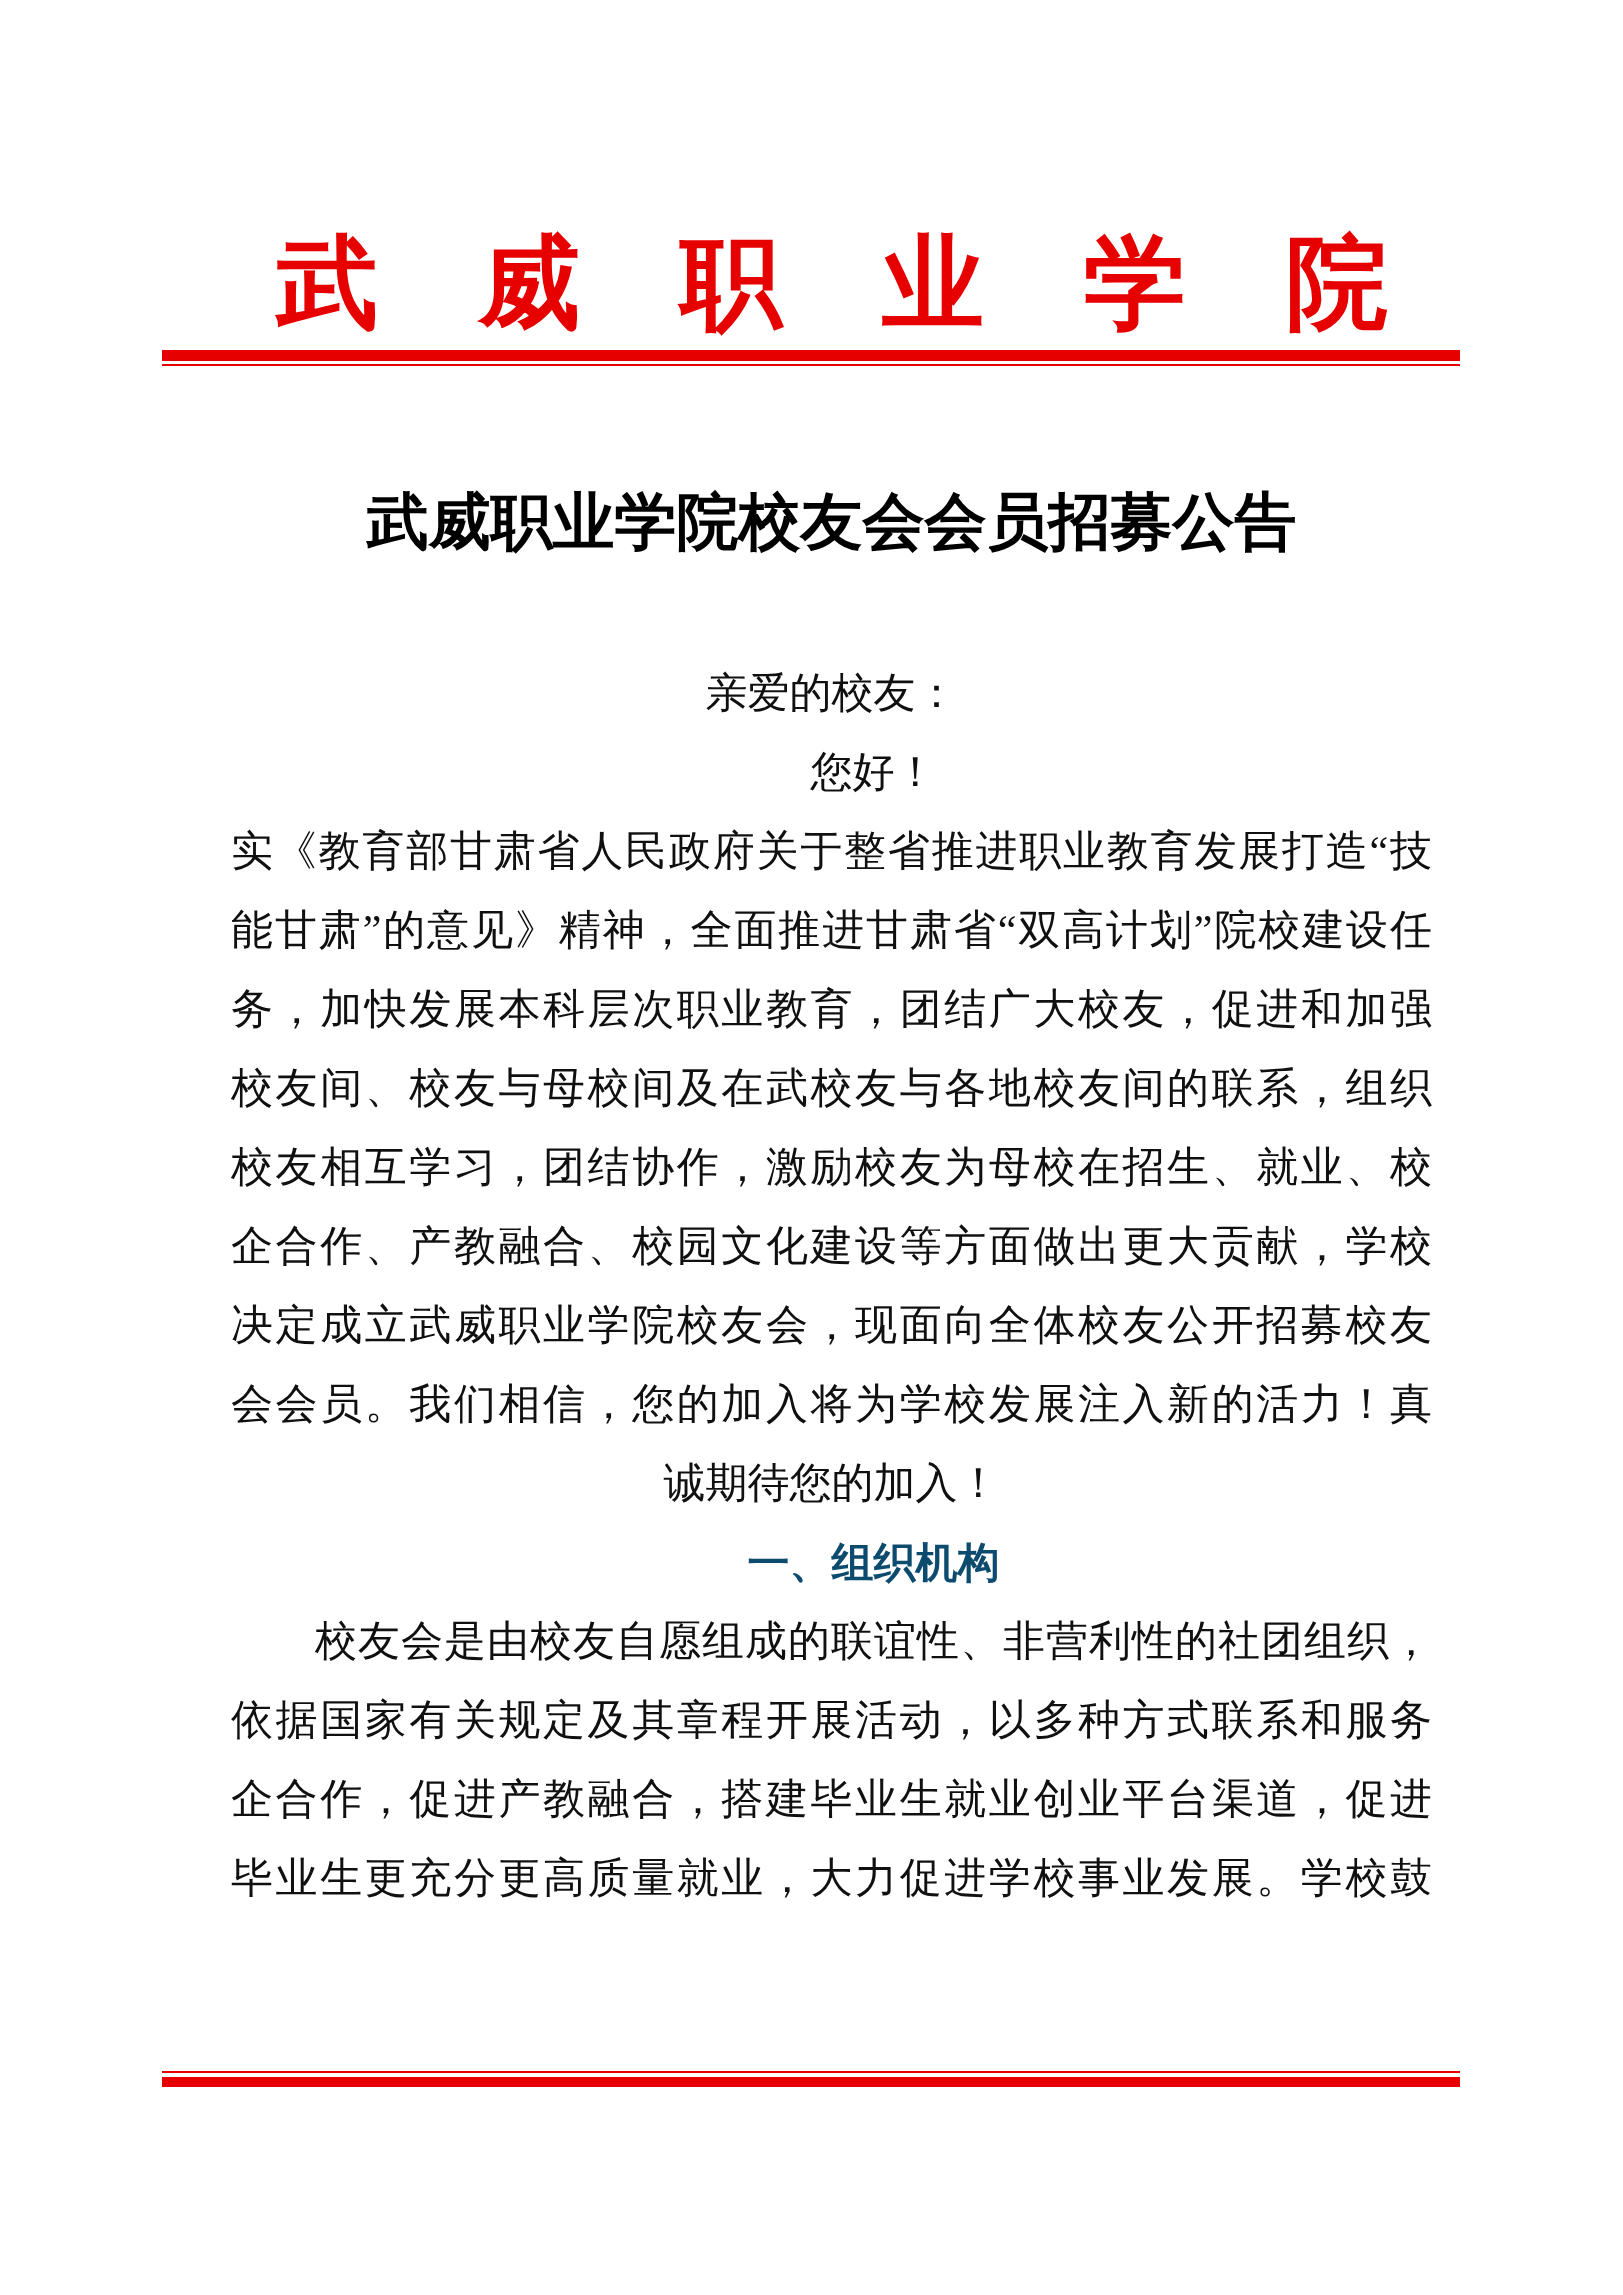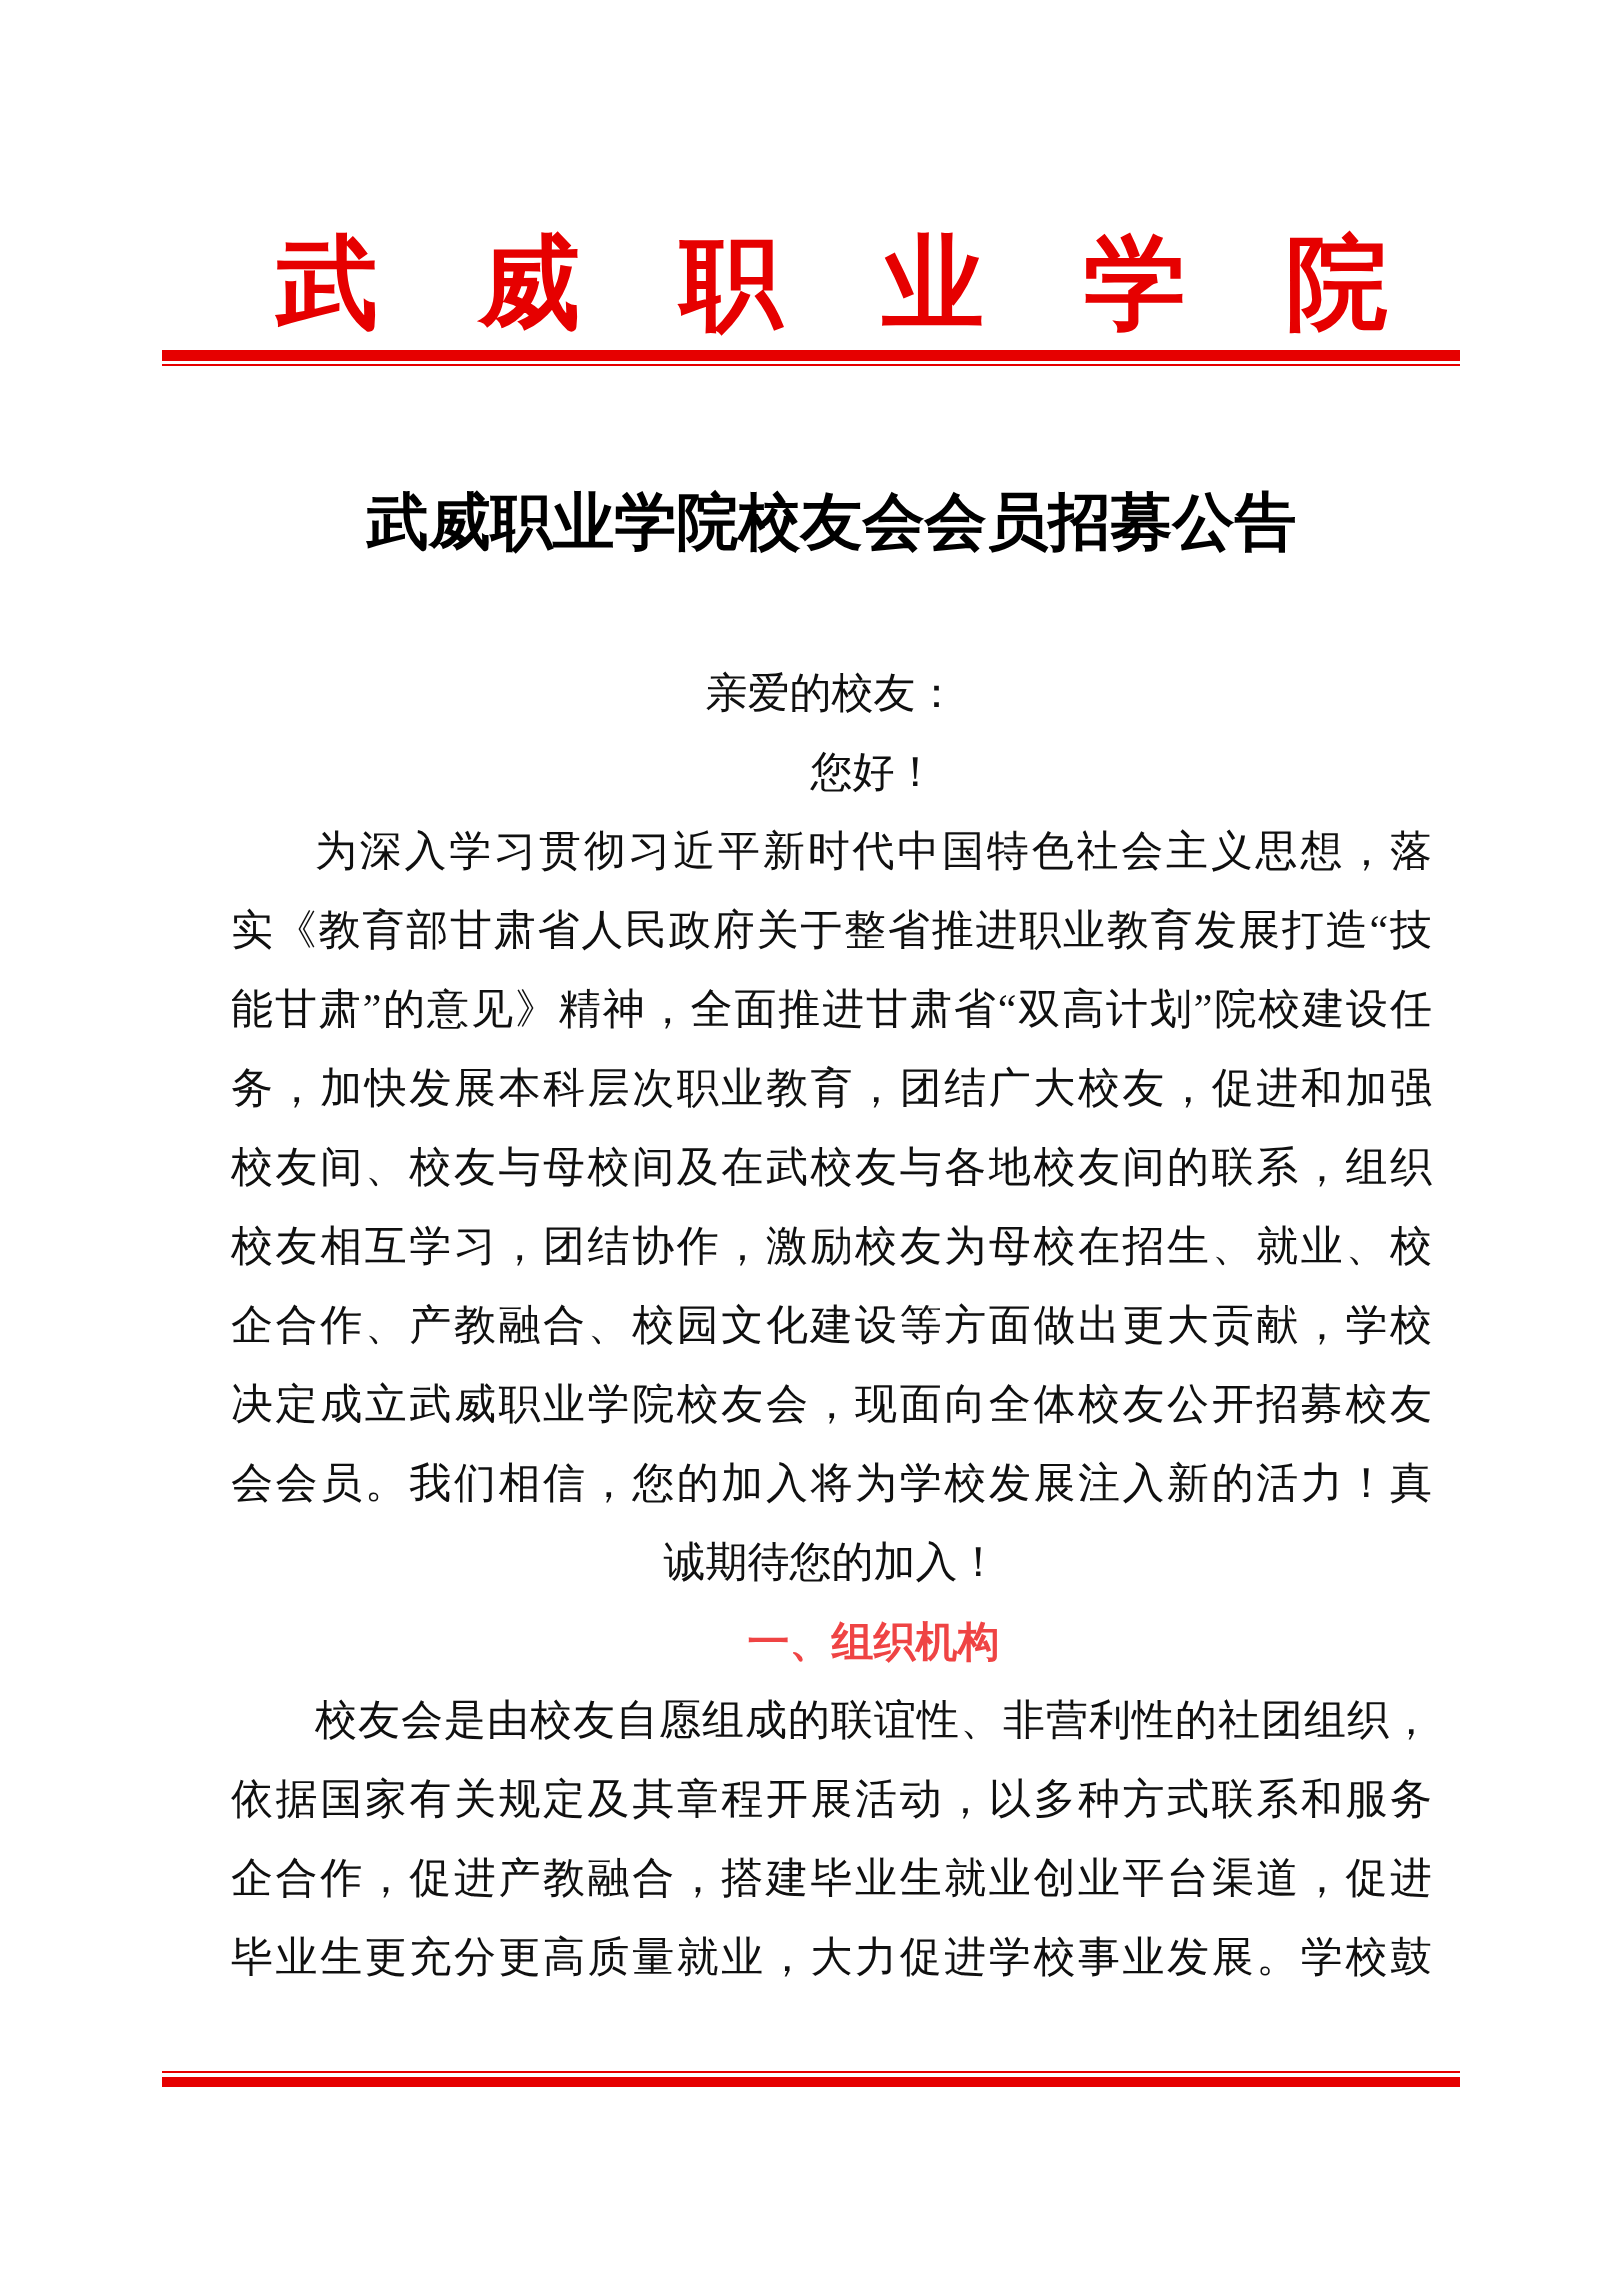--- a/index.html
+++ b/index.html
@@ -57,21 +57,21 @@
     line-height: 79px;
     color: #101010;
     font-family: "Liberation Serif", serif;
   }
   .line { height: 79px; text-align: center; }
   .jl   { text-align: justify; text-align-last: justify; text-justify: inter-character; }
   .ind  { text-indent: 84px; }
   .heading {
     font-family: "Liberation Sans", sans-serif;
     font-weight: 700;
-    color: #ef4444;
+    color: #0c4a6e;
   }
 </style>
 </head>
 <body>
 
 <div id="page">
 
   <div id="letterhead">武威职业学院</div>
 
   <div id="rule-top" class="rule">
@@ -79,21 +79,20 @@
     <div class="bar-gap"></div>
     <div class="bar-thin"></div>
   </div>
 
   <div id="doc-title">武威职业学院校友会会员招募公告</div>
 
   <div id="body-text">
     <div class="line">亲爱的校友：</div>
     <div class="line ind">您好！</div>
 
-    <div class="line jl ind">为深入学习贯彻习近平新时代中国特色社会主义思想，落</div>
     <div class="line jl">实《教育部甘肃省人民政府关于整省推进职业教育发展打造“技</div>
     <div class="line jl">能甘肃”的意见》精神，全面推进甘肃省“双高计划”院校建设任</div>
     <div class="line jl">务，加快发展本科层次职业教育，团结广大校友，促进和加强</div>
     <div class="line jl">校友间、校友与母校间及在武校友与各地校友间的联系，组织</div>
     <div class="line jl">校友相互学习，团结协作，激励校友为母校在招生、就业、校</div>
     <div class="line jl">企合作、产教融合、校园文化建设等方面做出更大贡献，学校</div>
     <div class="line jl">决定成立武威职业学院校友会，现面向全体校友公开招募校友</div>
     <div class="line jl">会会员。我们相信，您的加入将为学校发展注入新的活力！真</div>
     <div class="line">诚期待您的加入！</div>
 

